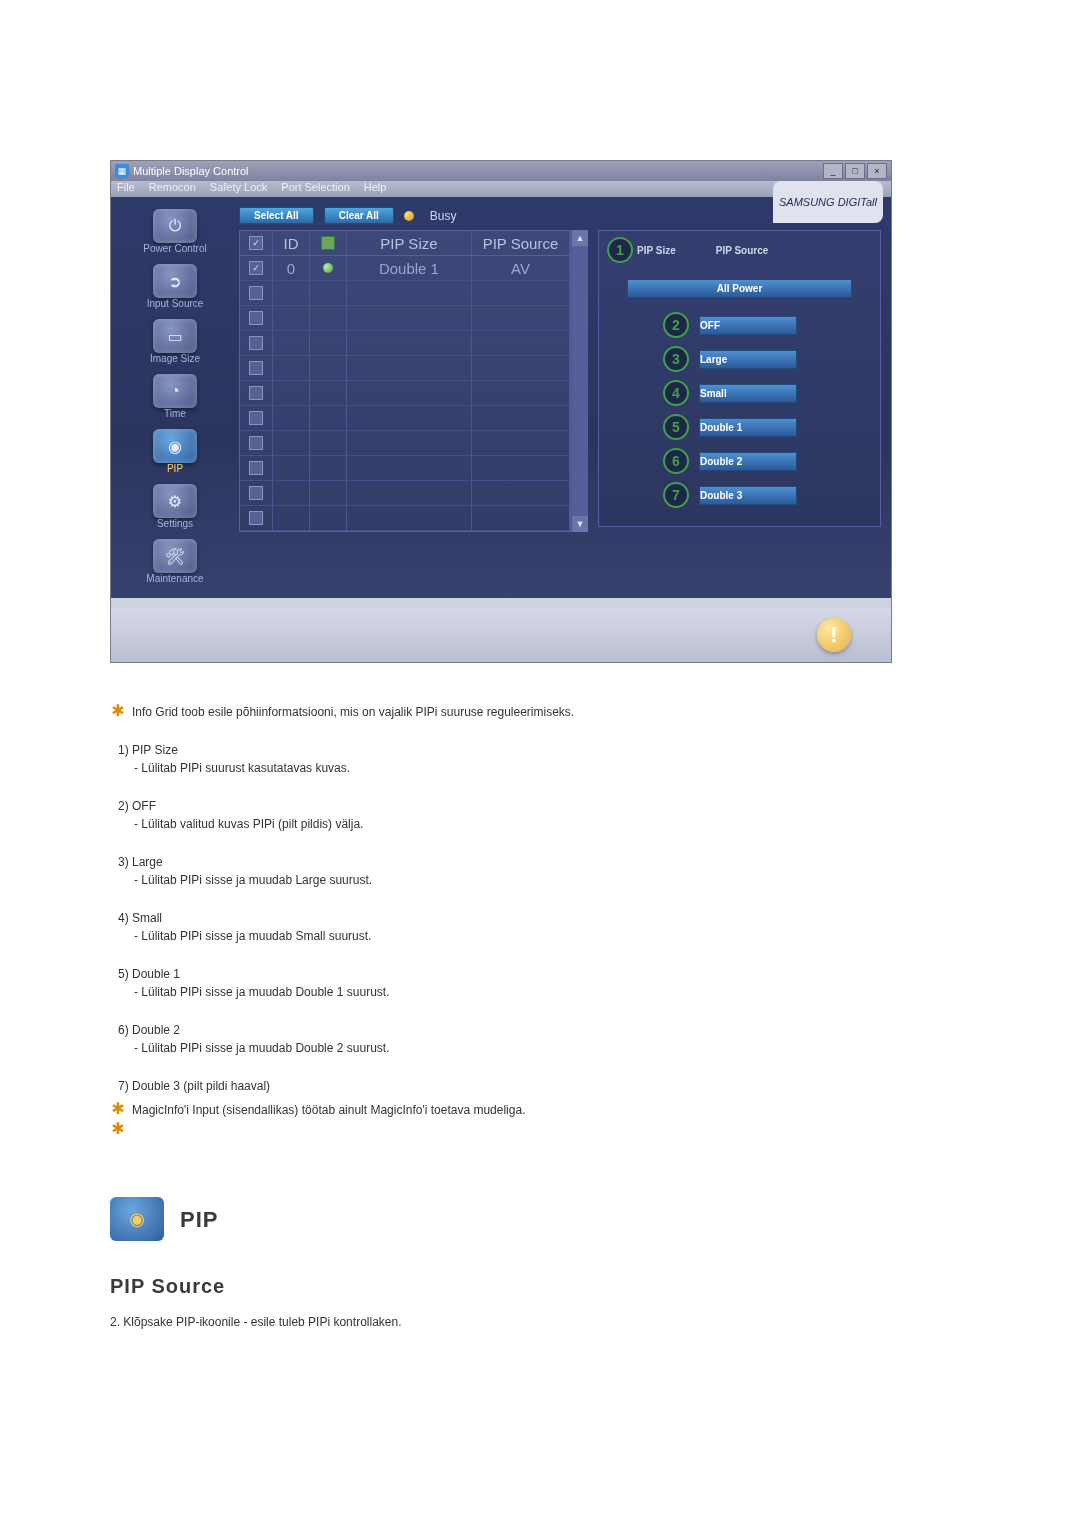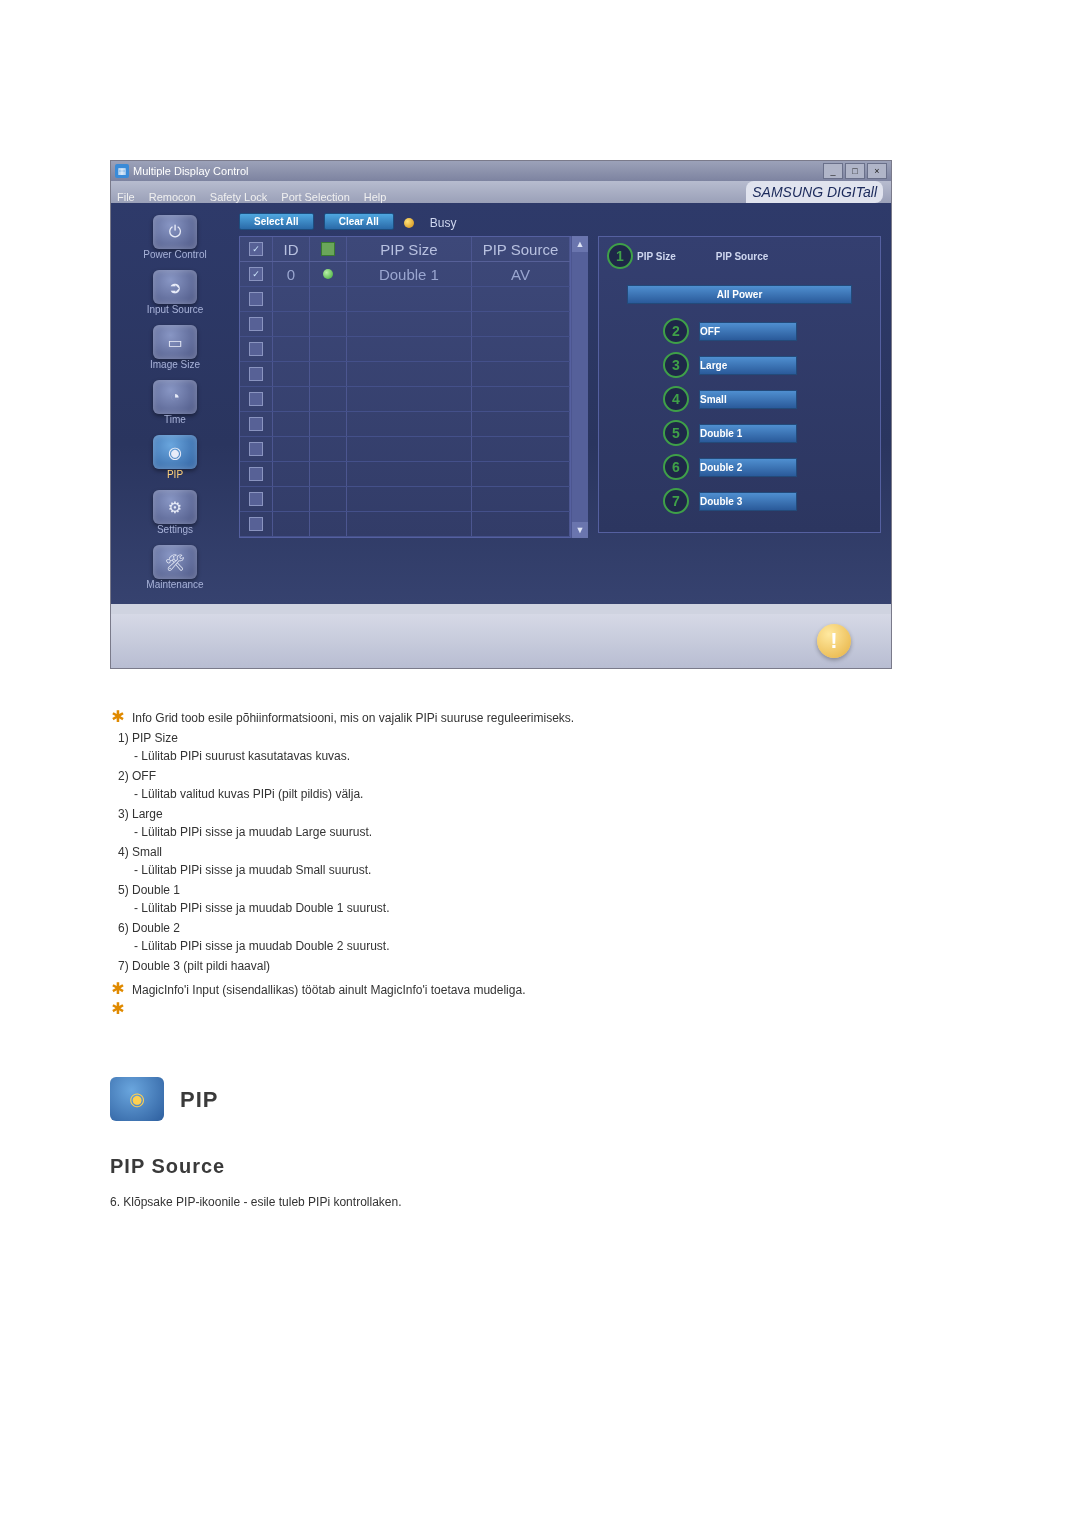--- a/index.html
+++ b/index.html
@@ -45,38 +45,38 @@
     background: #b0b5c8;
     border: 1px solid #6a708a;
     margin-left: 2px;
     display: inline-flex;
     align-items: center;
     justify-content: center;
     font-size: 9px;
     color: #222;
   }
   .menubar {
-    height: 22px;
+    height: 16px;
     background: linear-gradient(#b7bccf, #9aa0b8);
     display: flex;
-    align-items: flex-end;
+    align-items: flex-start;
     font-size: 11px;
     color: #f0f0f0;
     padding-left: 6px;
   }
   .menubar .menuitem { margin-right: 14px; }
   .menubar .brand {
     margin-left: auto;
     margin-right: 8px;
-    font-size: 14px;
+    font-size: 11px;
     color: #1b2a5b;
     font-style: italic;
     background: #e0e3ee;
     border-radius: 8px 8px 8px 0;
-    padding: 3px 6px;
+    padding: 15px 6px;
   }
   .workspace {
     display: flex;
     background: linear-gradient(180deg, #2e3a6a 0%, #2a355f 60%, #36426f 100%);
     padding: 10px;
     gap: 10px;
     min-height: 380px;
   }
   .sidebar {
     width: 108px;
@@ -107,21 +107,21 @@
   .side-icon.pip-active {
     background: radial-gradient(circle at 40% 30%, #6aa6de, #2d5e9e);
   }
   .main-area {
     flex: 1;
     display: flex;
     flex-direction: column;
   }
   .toolbar-row {
     display: flex;
-    align-items: flex-end;
+    align-items: center;
     gap: 10px;
     margin-bottom: 6px;
   }
   .pill-btn {
     background: linear-gradient(#4fa7e0, #2a6aa8);
     color: #fff;
     font-size: 10px;
     font-weight: bold;
     border: 1px solid #1d4e80;
     border-radius: 2px;
@@ -243,21 +243,21 @@
   .doc { margin-top: 40px; font-size: 12px; line-height: 1.5; }
   .bullet-row { display:flex; align-items:flex-start; gap:6px; margin: 2px 0; }
   .star {
     color:#e08a00;
     font-size:16px;
     line-height: 1;
     width: 16px;
     display:inline-block;
     text-align:center;
   }
-  .num-item { margin-left: 8px; margin-top: 2px; }
+  .num-item { margin-left: 8px; margin-top: 20px; }
   .sub { margin-left: 24px; }
   .section-title {
     display:flex; align-items:center; gap:16px; margin-top: 60px;
   }
   .section-title .big-icon {
     width: 54px; height: 44px;
     background: radial-gradient(circle at 40% 30%, #6aa6de, #2d5e9e);
     border-radius:6px;
     display:flex;align-items:center;justify-content:center;
     color:#ffd050; font-size:18px;
@@ -539,16 +539,16 @@
     <div class="bullet-row">
       <span class="star">✱</span>
     </div>
 
     <div class="section-title">
       <div class="big-icon">◉</div>
       <h2>PIP</h2>
     </div>
 
     <h3 class="subhead">PIP Source</h3>
-    <div>6.  Klõpsake PIP-ikoonile - esile tuleb PIPi kontrollaken.</div>
+    <div>2.  Klõpsake PIP-ikoonile - esile tuleb PIPi kontrollaken.</div>
   </div>
 
 </div>
 
 </body></html>

